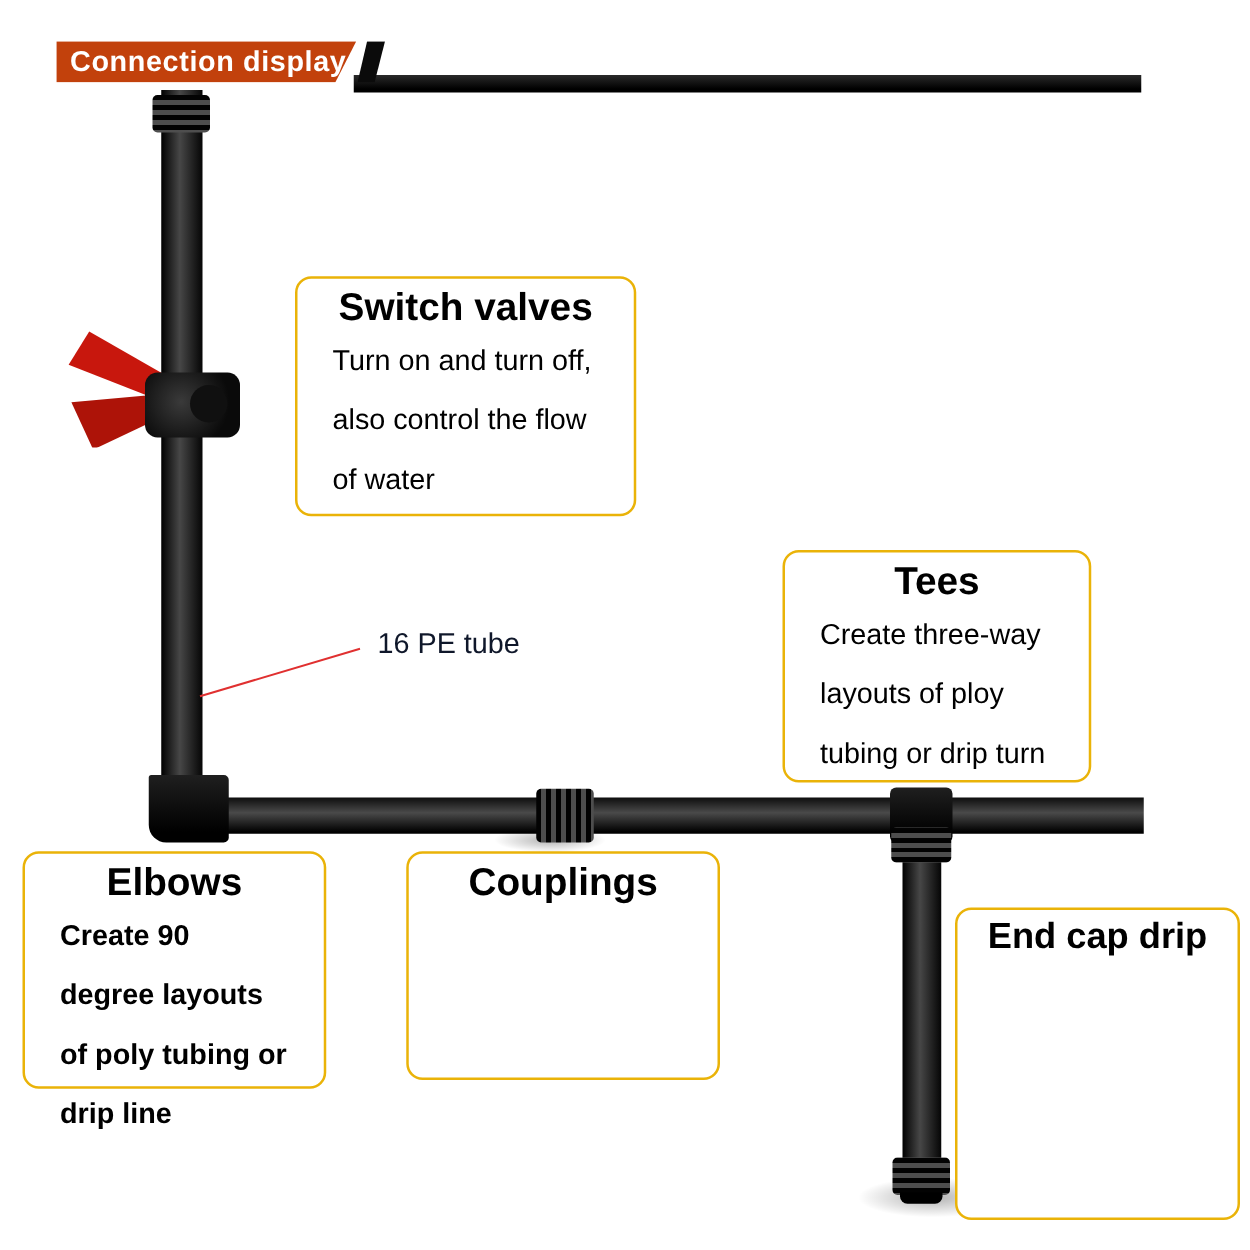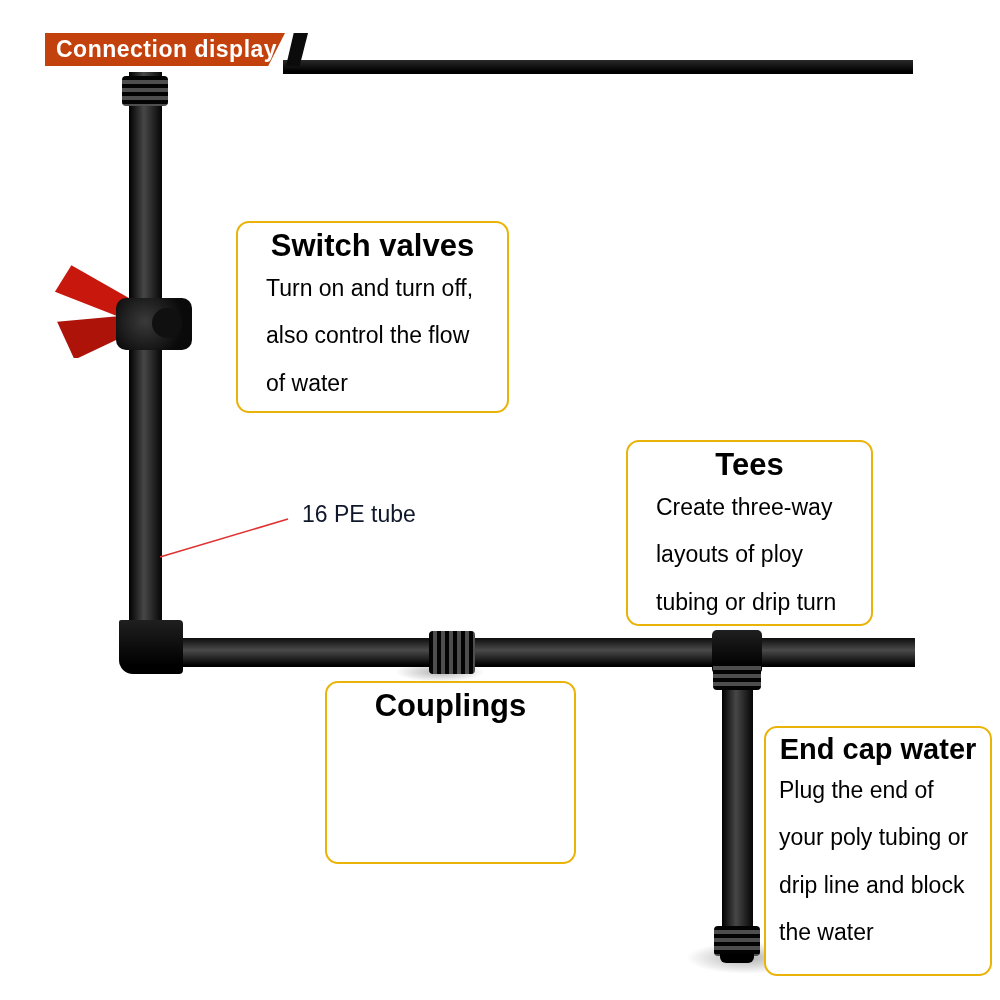--- a/index.html
+++ b/index.html
@@ -115,23 +115,26 @@
   <div class="callout co-switch">
     <div class="title">Switch valves</div>
     <div class="body">Turn on and turn off, also control the flow of water</div>
   </div>
 
   <div class="callout co-tees">
     <div class="title">Tees</div>
     <div class="body">Create three-way layouts of ploy tubing or drip turn</div>
   </div>
 
+  <div class="callout co-elbows">
+    <div class="title">Elbows</div>
+    <div class="body">Create 90 degree layouts of poly tubing or drip line</div>
+  </div>
 
   <div class="callout co-coupl">
     <div class="title">Couplings</div>
   </div>
 
   <div class="callout co-endcap">
-    <div class="title">End cap water</div>
-    <div class="body">Plug the end of your poly tubing or drip line and block the water</div>
+    <div class="title">End cap drip</div>
   </div>
 
 </div>
 
 </body></html>

